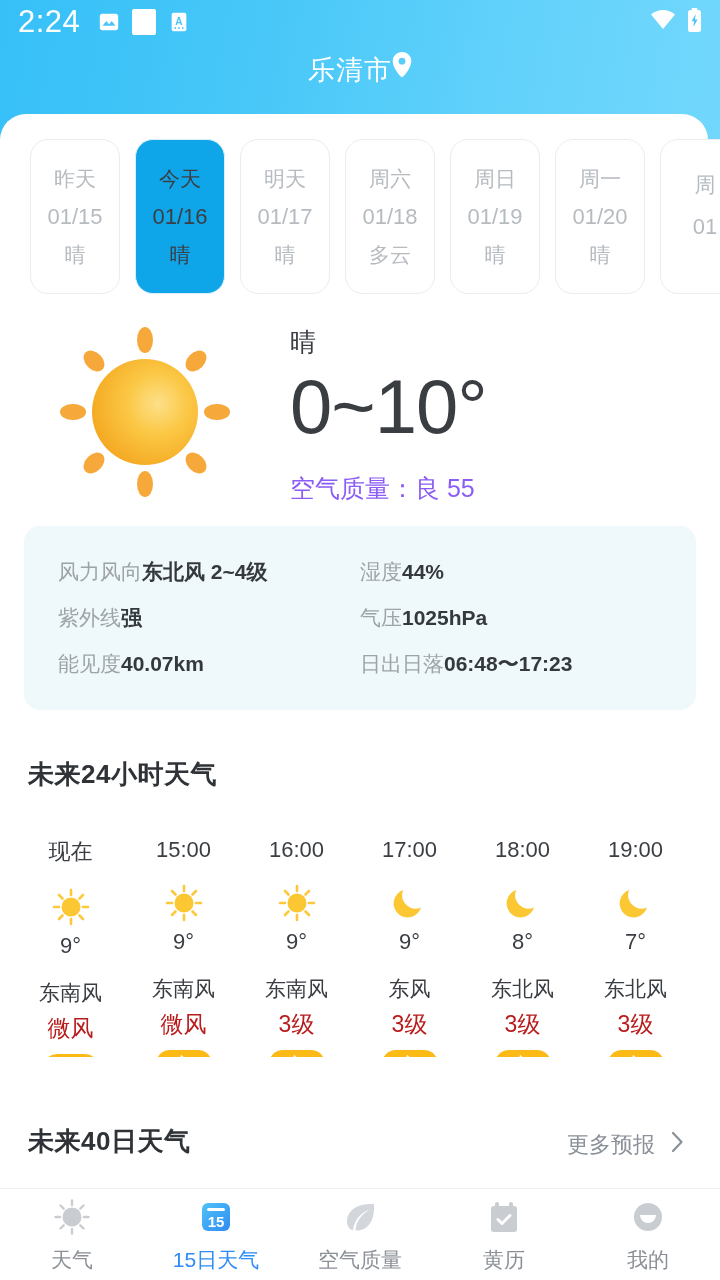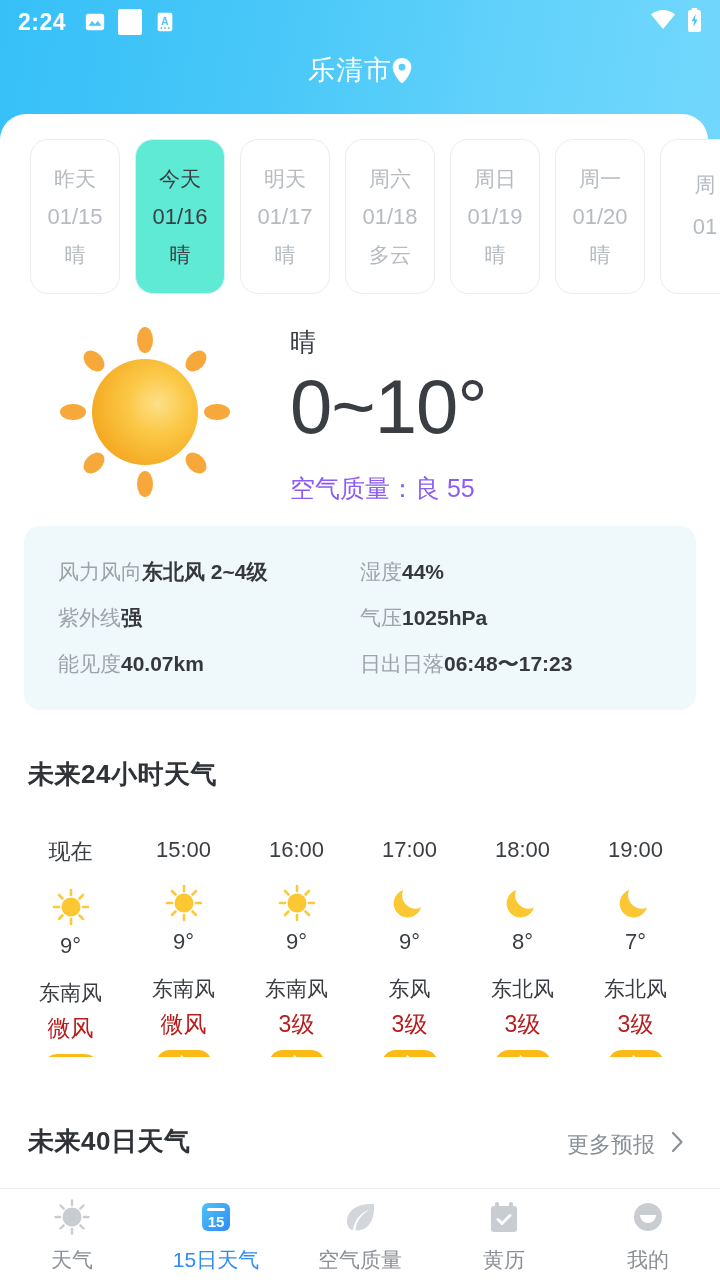--- a/index.html
+++ b/index.html
@@ -12,50 +12,50 @@
 
   
   .header {
     position:absolute; top:0; left:0; width:720px; height:140px;
     background:linear-gradient(100deg,#36C0F8 0%,#47C7F8 35%,#63D2FB 72%,#72D7FC 100%);
   }
   .statusbar {
     position:absolute; top:0; left:0; width:720px; height:44px;
     display:flex; align-items:center; padding:0 18px;
   }
-  .sb-time { color:#fff; font-size:23px; font-weight:bold; letter-spacing:.5px; }
+  .sb-time { color:#fff; font-size:31px; font-weight:normal; letter-spacing:.5px; }
   .sb-left-icons { display:flex; align-items:center; gap:12px; margin-left:18px; }
   .sb-ico { width:22px; height:22px; display:block; }
   .sb-square { width:24px; height:26px; background:#fff; border-radius:2px; }
   .sb-right { margin-left:auto; display:flex; align-items:center; gap:11px; }
 
   .loc-row {
     position:absolute; top:52px; left:0; width:720px;
-    display:flex; align-items:flex-end; justify-content:center; gap:0;
+    display:flex; align-items:flex-start; justify-content:center; gap:0;
   }
   .loc-name { color:#fff; font-size:27px; letter-spacing:1px; }
   .pin { display:block; }
 
   
   .sheet {
     position:absolute; top:114px; left:0; width:708px; height:1166px;
     background:#fff; border-radius:26px 26px 0 0;
   }
 
   
   .days {
     position:absolute; top:25px; left:0; width:720px; height:160px;
     display:flex; gap:15px; padding-left:30px; overflow:hidden;
   }
   .day {
     flex:0 0 90px; height:155px; border:1px solid #EAECEE; border-radius:18px;
     display:flex; flex-direction:column; align-items:center; justify-content:space-evenly;
     padding:12px 0; background:#fff;
   }
-  .day.sel { background:#5eead4; border-color:#D9F0FC;align-items:center; }
+  .day.sel { background:#0ea5e9; border-color:#D9F0FC;align-items:center; }
   .day span { font-size:21px; color:#B6BBC0; line-height:1; }
   .day.sel span { color:#3B3F44; }
   .day .d-date { font-size:22px; }
 
   
   .current { position:absolute; top:205px; left:0; width:720px; height:190px; display:flex; }
   .sun-wrap { width:290px; display:flex; align-items:center; justify-content:center; }
   .cur-text { flex:1; display:flex; flex-direction:column; justify-content:center; padding-top:6px; }
   .cur-cond { font-size:26px; color:#3A3E43; line-height:1; margin-bottom:12px; }
   .cur-temp { font-size:76px; color:#3A3E43; line-height:1.05; font-weight:400; letter-spacing:-1px; }

